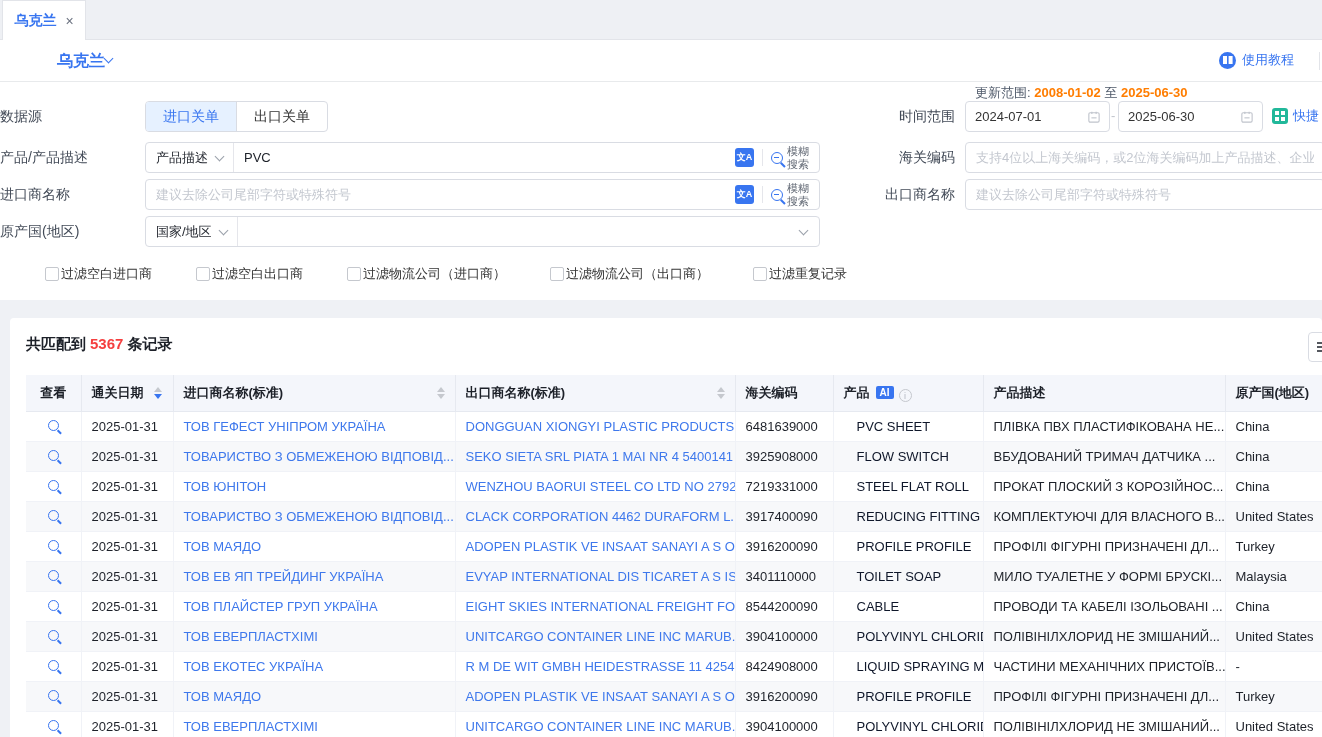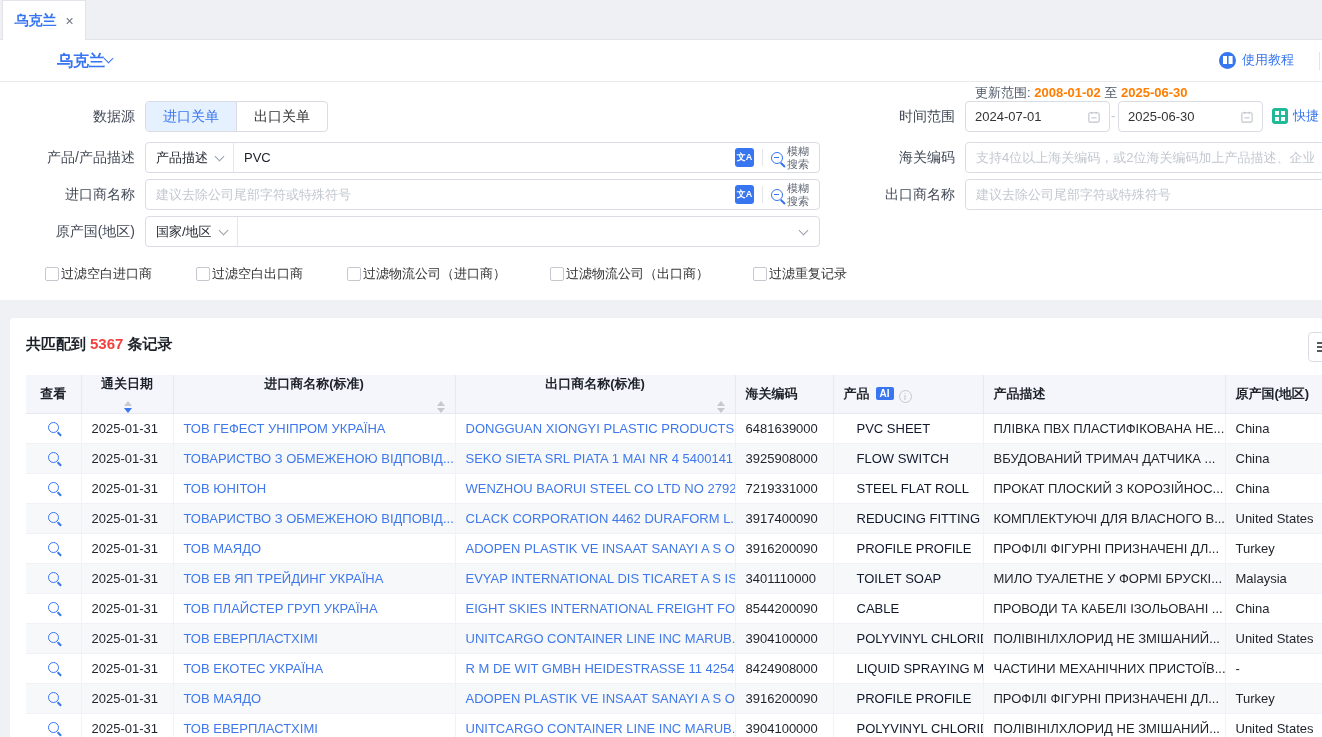--- a/index.html
+++ b/index.html
@@ -19,21 +19,21 @@
   .country-name { position:absolute; left:57px; top:11px; color:#3875f0; font-size:16px; font-weight:bold; }
   .chev { display:inline-block; width:7px; height:7px; border-right:1.6px solid #9aa0aa; border-bottom:1.6px solid #9aa0aa; transform:rotate(45deg); }
   .chev.blue { border-color:#3875f0; }
   .country-chev { position:absolute; left:105px; top:15px; }
   .tutorial { position:absolute; right:28px; top:11px; display:flex; align-items:center; gap:6px; color:#3875f0; font-size:13px; cursor:pointer; }
   .book-ic { width:17px; height:17px; border-radius:50%; background:#3875f0; display:flex; align-items:center; justify-content:center; }
   .head-div { position:absolute; right:2px; top:12px; width:1px; height:18px; background:#e2e4e9; }
 
   
   .filters { position:absolute; left:0; top:82px; width:100%; height:218px; background:#fff; font-size:13px; }
-  .flabel { position:absolute; width:135px; text-align:right; color:#424a57; font-size:14px; line-height:30px; }
+  .flabel { position:absolute; width:135px; color:#424a57; font-size:14px; line-height:30px; }
   .flabel-r { position:absolute; left:860px; width:95px; text-align:right; color:#424a57; font-size:14px; line-height:30px; }
 
   .update-range { position:absolute; left:975px; top:2px; font-size:13px; color:#4e5969; }
   .update-range b { color:#ff7d00; }
 
   .seg { position:absolute; left:145px; top:19px; display:flex; height:31px; border:1px solid #d9dce3; border-radius:4px; overflow:hidden; background:#fff; }
   .seg .opt { padding:0 17px; line-height:29px; font-size:14px; color:#333; cursor:pointer; }
   .seg .opt.sel { background:#e6f1ff; color:#3875f0; }
   .seg .opt + .opt { border-left:1px solid #d9dce3; }
 
@@ -83,21 +83,21 @@
   .c-date { width:92px; }
   .c-imp { width:282px; }
   .c-exp { width:280px; }
   .c-hs  { width:98px; }
   .c-prod{ width:150px; }
   .c-desc{ width:242px; }
   .c-origin { width:113px; }
   td.link { color:#3e78ec; cursor:pointer; }
   td.plink { color:#0f172a; cursor:pointer;padding-left:23px; }
 
-  .th-flex { display:flex; align-items:center; gap:8px;flex-direction:column; }
+  .th-flex { display:flex; align-items:center; gap:8px; }
   .sorter { display:inline-flex; flex-direction:column; gap:2px; margin-left:auto; }
   .sorter.near { margin-left:2px; }
   .car-up { width:0; height:0; border-left:4px solid transparent; border-right:4px solid transparent; border-bottom:5px solid #c5c8ce; cursor:pointer; }
   .car-dn { width:0; height:0; border-left:4px solid transparent; border-right:4px solid transparent; border-top:5px solid #c5c8ce; cursor:pointer; }
   .car-dn.active { border-top-color:#3875f0; }
 
   .ai-badge { display:inline-block; background:#3875f0; color:#fff; font-size:10px; font-weight:bold; border-radius:2px; padding:1px 4px; margin-left:6px; vertical-align:1px; }
   .info-ic { display:inline-flex; width:13px; height:13px; border:1px solid #c5c8ce; border-radius:50%; color:#b3b8c2; font-size:9px; align-items:center; justify-content:center; font-style:normal; margin-left:5px; vertical-align:-2px; font-weight:normal; }
 
   .view-icon { position:relative; display:inline-block; width:11px; height:11px; border:1.6px solid #3875f0; border-radius:50%; cursor:pointer; }

